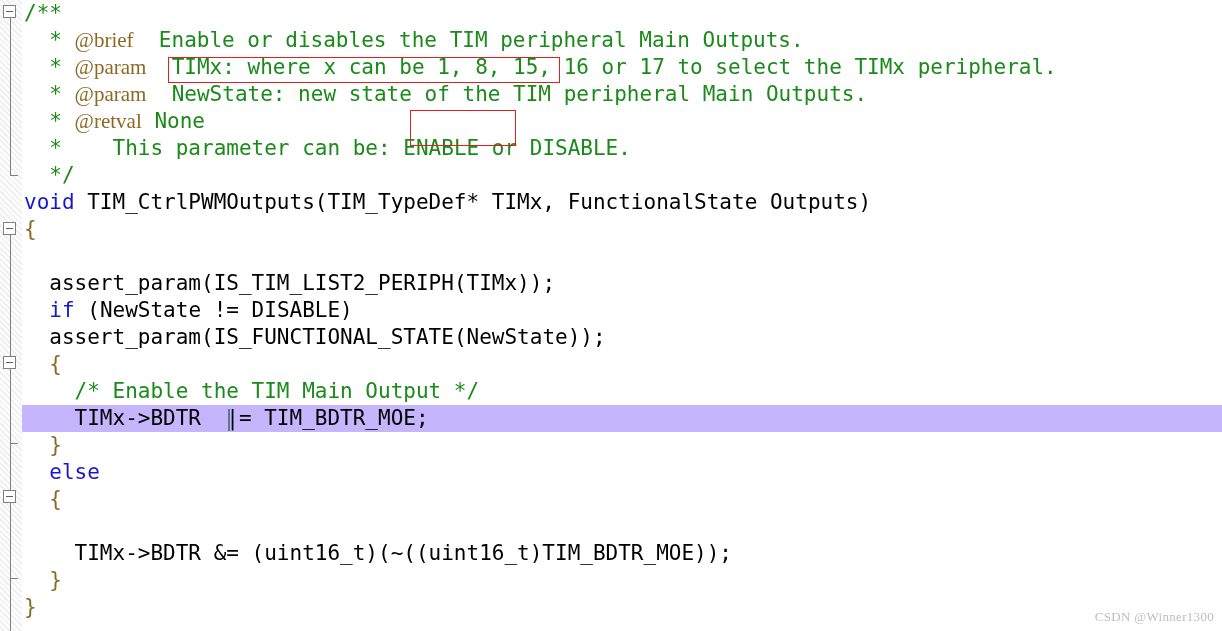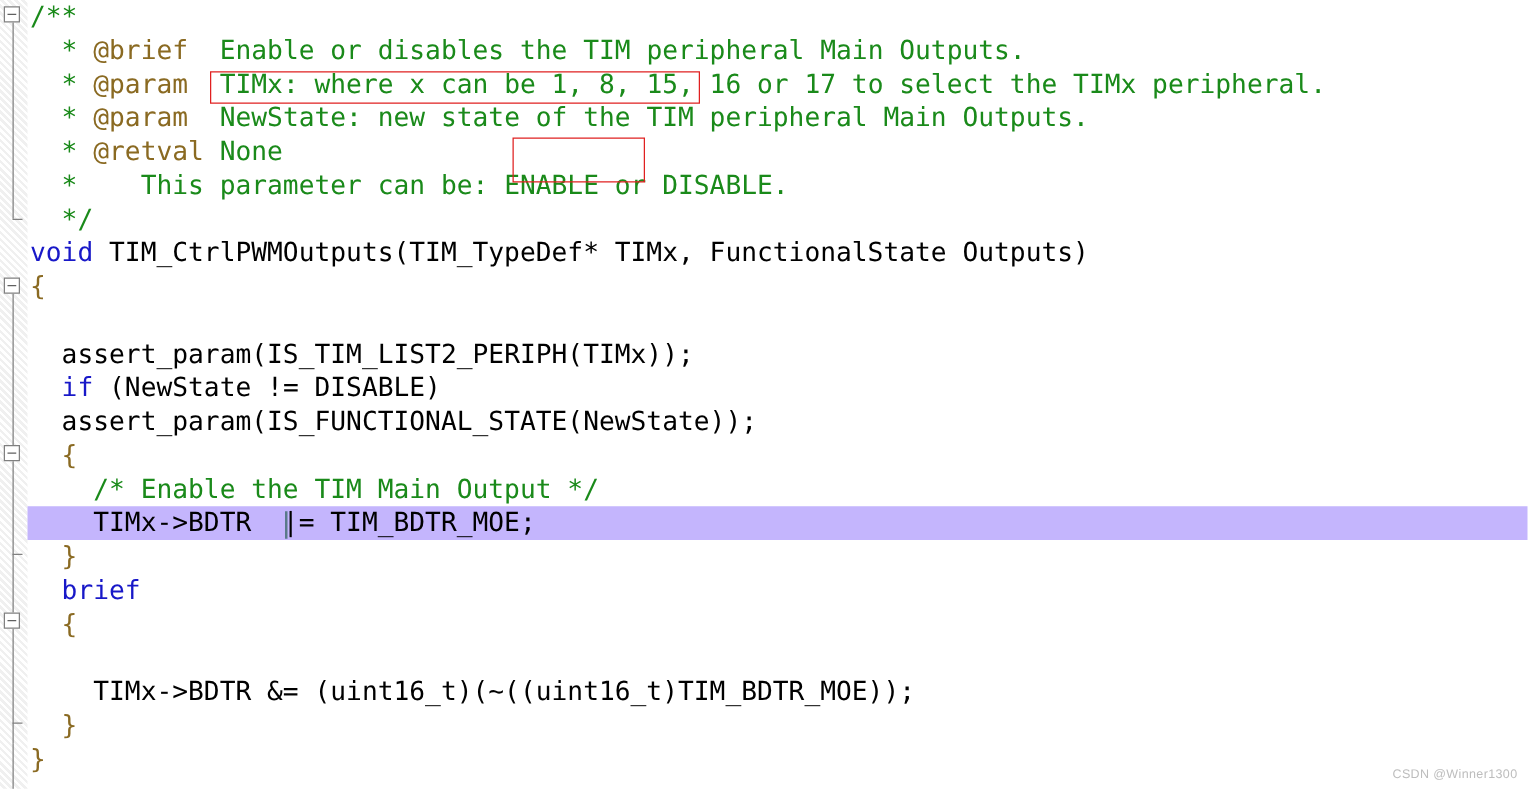--- a/index.html
+++ b/index.html
@@ -88,21 +88,21 @@
     background: #c4b5fd;
   }
   .line-inner {
     position: relative;
     display: inline-block;
     padding-left: 2px;
   }
 
   
   .cmt   { color: #1a8a1a; }
-  .doctag{ color: #8a6a22; }
+  .doctag{ color: #8a6a22; font-family: Liberation Serif, serif; }
   .kw    { color: #1818c8; }
   .brace { color: #8a6a22; }
   .plain { color: #000000; }
 
   
   .redbox {
     position: absolute;
     border: 1px solid #e02020;
     box-sizing: border-box;
     pointer-events: none;
@@ -114,22 +114,22 @@
     position: absolute;
     width: 2px;
     background: #5a7a8a;
   }
 
   
   .watermark {
     position: absolute;
     right: 8px;
     bottom: 6px;
-    font-family: Liberation Sans, sans-serif;
-    font-size: 10px;
+    font-family: Liberation Serif, serif;
+    font-size: 13px;
     color: #bdbdbd;
     letter-spacing: 0.3px;
     user-select: none;
   }
 </style>
 </head>
 <body>
 
 <div id="editor">
 
@@ -157,21 +157,21 @@
       <div class="line"><span class="line-inner"><span class="kw">void</span><span class="plain"> TIM_CtrlPWMOutputs(TIM_TypeDef* TIMx, FunctionalState Outputs)</span></span></div>
       <div class="line"><span class="line-inner"><span class="brace">{</span></span></div>
       <div class="line"><span class="line-inner"><span class="plain">  </span></span></div>
       <div class="line"><span class="line-inner"><span class="plain">  </span><span class="plain">assert_param(IS_TIM_LIST2_PERIPH(TIMx));</span></span></div>
       <div class="line"><span class="line-inner"><span class="plain">  </span><span class="kw">if</span><span class="plain"> (NewState != DISABLE)</span></span></div>
       <div class="line"><span class="line-inner"><span class="plain">  </span><span class="plain">assert_param(IS_FUNCTIONAL_STATE(NewState));</span></span></div>
       <div class="line"><span class="line-inner"><span class="plain">  </span><span class="brace">{</span></span></div>
       <div class="line"><span class="line-inner"><span class="plain">    </span><span class="cmt">/* Enable the TIM Main Output */</span></span></div>
       <div class="line hl"><span class="line-inner"><span class="plain">    </span><span class="plain">TIMx-&gt;BDTR  |= TIM_BDTR_MOE;</span></span></div>
       <div class="line"><span class="line-inner"><span class="plain">  </span><span class="brace">}</span></span></div>
-      <div class="line"><span class="line-inner"><span class="plain">  </span><span class="kw">brief</span></span></div>
+      <div class="line"><span class="line-inner"><span class="plain">  </span><span class="kw">else</span></span></div>
       <div class="line"><span class="line-inner"><span class="plain">  </span><span class="brace">{</span></span></div>
       <div class="line"><span class="line-inner"><span class="plain">    </span></span></div>
       <div class="line"><span class="line-inner"><span class="plain">    </span><span class="plain">TIMx-&gt;BDTR &amp;= (uint16_t)(~((uint16_t)TIM_BDTR_MOE));</span></span></div>
       <div class="line"><span class="line-inner"><span class="plain">  </span><span class="brace">}</span></span></div>
       <div class="line"><span class="line-inner"><span class="brace">}</span></span></div>
     </div>
 
   <div id="annots">
       <div class="redbox" style="left: 168px; top: 57px; width: 392px; height: 26px; border-color: rgb(224, 32, 32);"></div>
       <div class="redbox" style="left: 410px; top: 110px; width: 106px; height: 36px; border-color: rgb(224, 32, 32);"></div>

